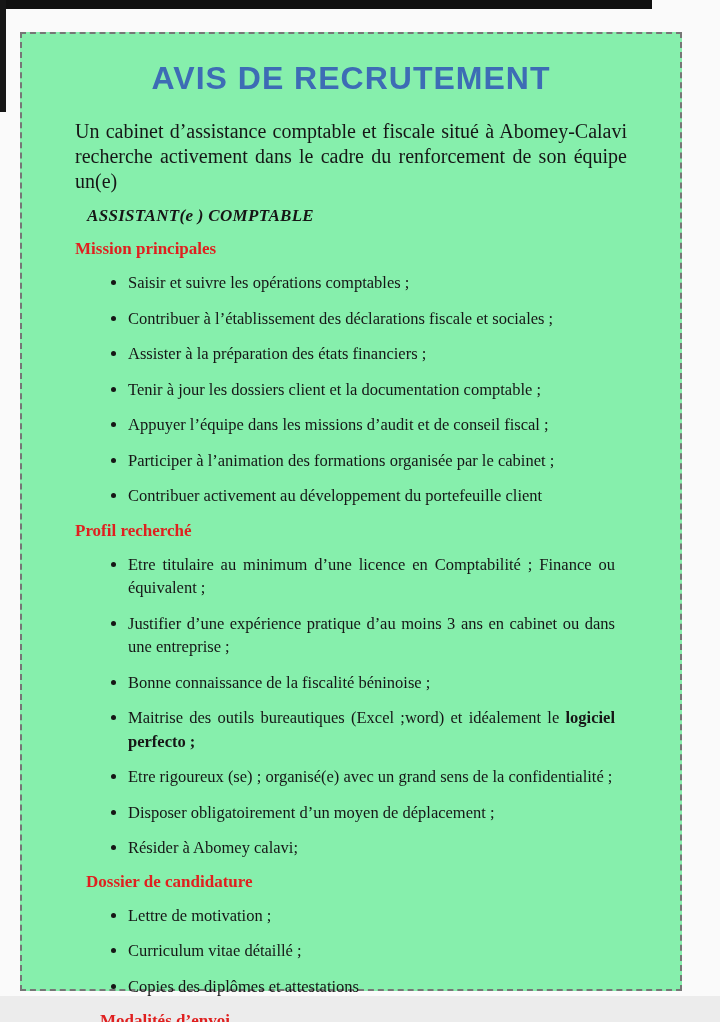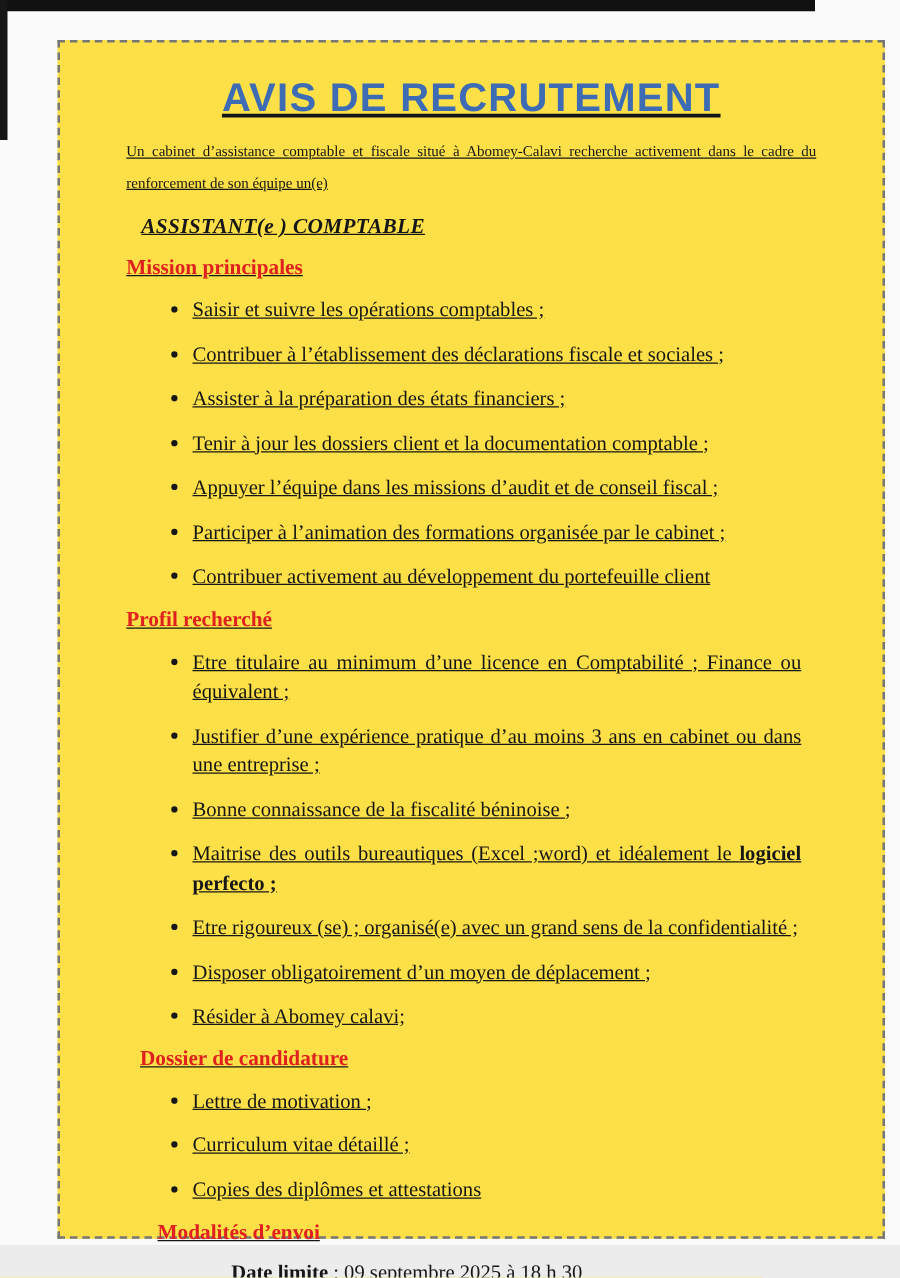--- a/index.html
+++ b/index.html
@@ -11,41 +11,40 @@
     color: #161616;
     overflow: hidden;
   }
   
   .photo-top-bar   { position: absolute; top: 0; left: 0; width: 652px; height: 9px; background: #101010; }
   .photo-left-strip{ position: absolute; top: 0; left: 0; width: 6px; height: 112px; background: #161616; }
   .photo-bottom    { position: absolute; top: 996px; left: 0; width: 720px; height: 26px; background: #ececec; }
 
   .frame {
     position: absolute;
-    left: 46px; top: 32px;
+    left: 20px; top: 32px;
     width: 662px; height: 959px;
     box-sizing: border-box;
     border: 2px dashed #767676;
-    background: #fde047;
+    background: #86efac;
     padding: 24px 53px 0 53px;
-    text-decoration: underline;
   }
 
   .doc-title {
     font-family: "Liberation Sans", sans-serif;
     font-size: 32px;
     font-weight: 800;
     letter-spacing: 1px;
     color: #3d6cb5;
     text-align: center;
     margin: 2px 0 0 0;
   }
   .intro {
-    margin: 12px 0 0 0;
-    font-size: 12px;
+    margin: 22px 0 0 0;
+    font-size: 20px;
     line-height: 25px;
     text-align: justify;
   }
   .position-title {
     margin: 12px 0 0 12px;
     font-size: 17px;
     font-weight: bold;
     font-style: italic;
     letter-spacing: 0.3px;
   }

